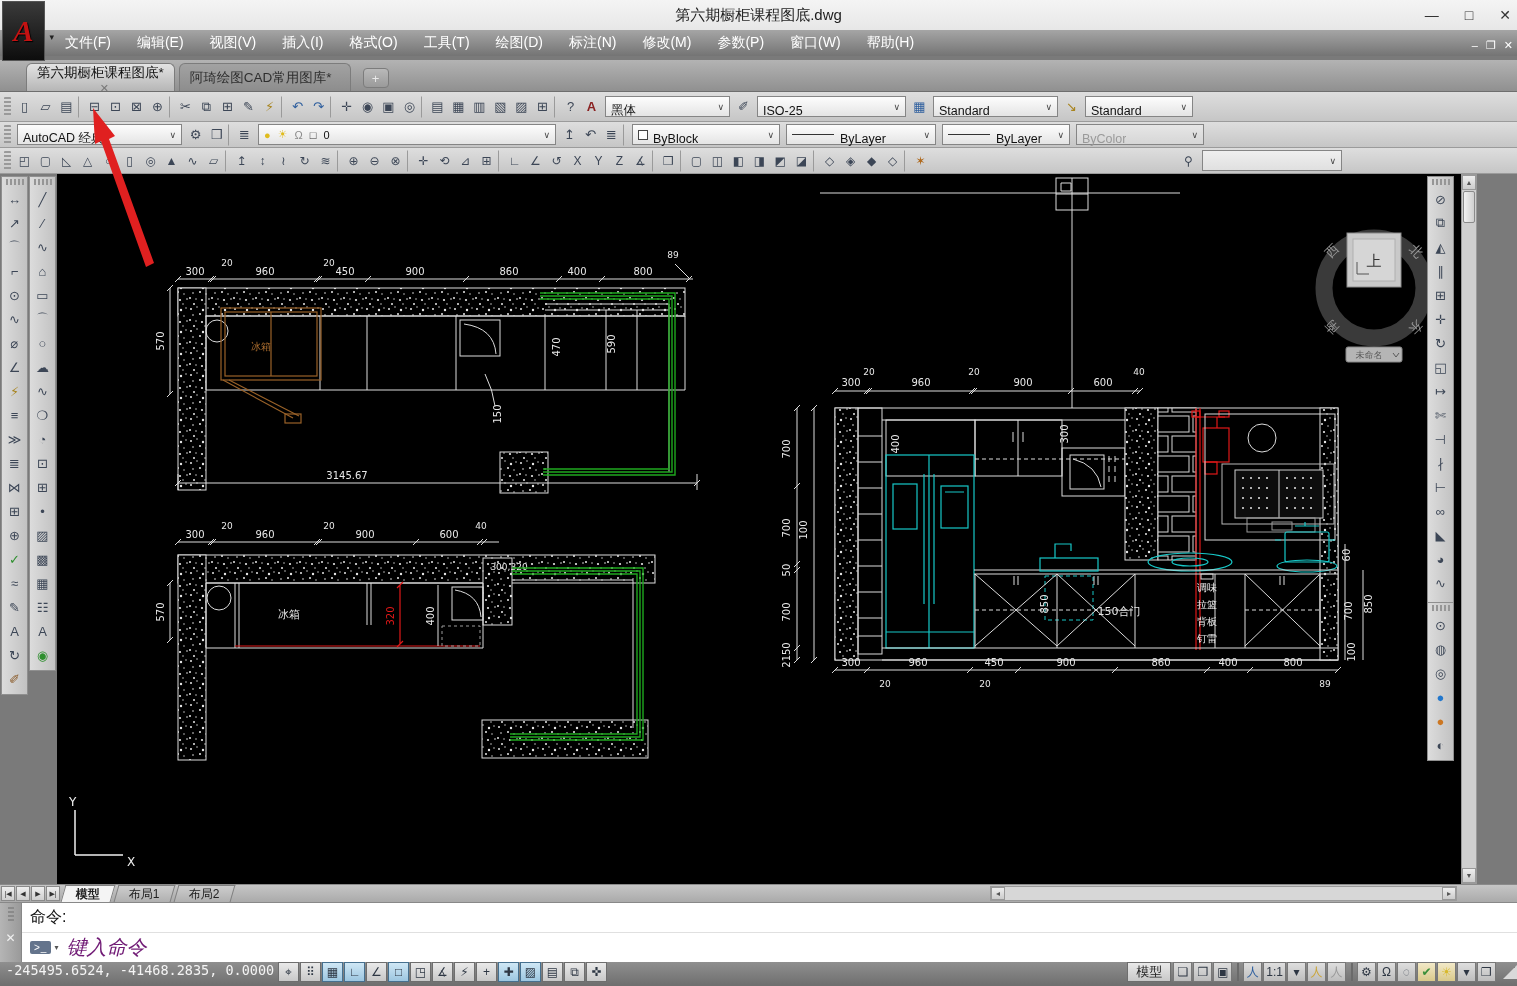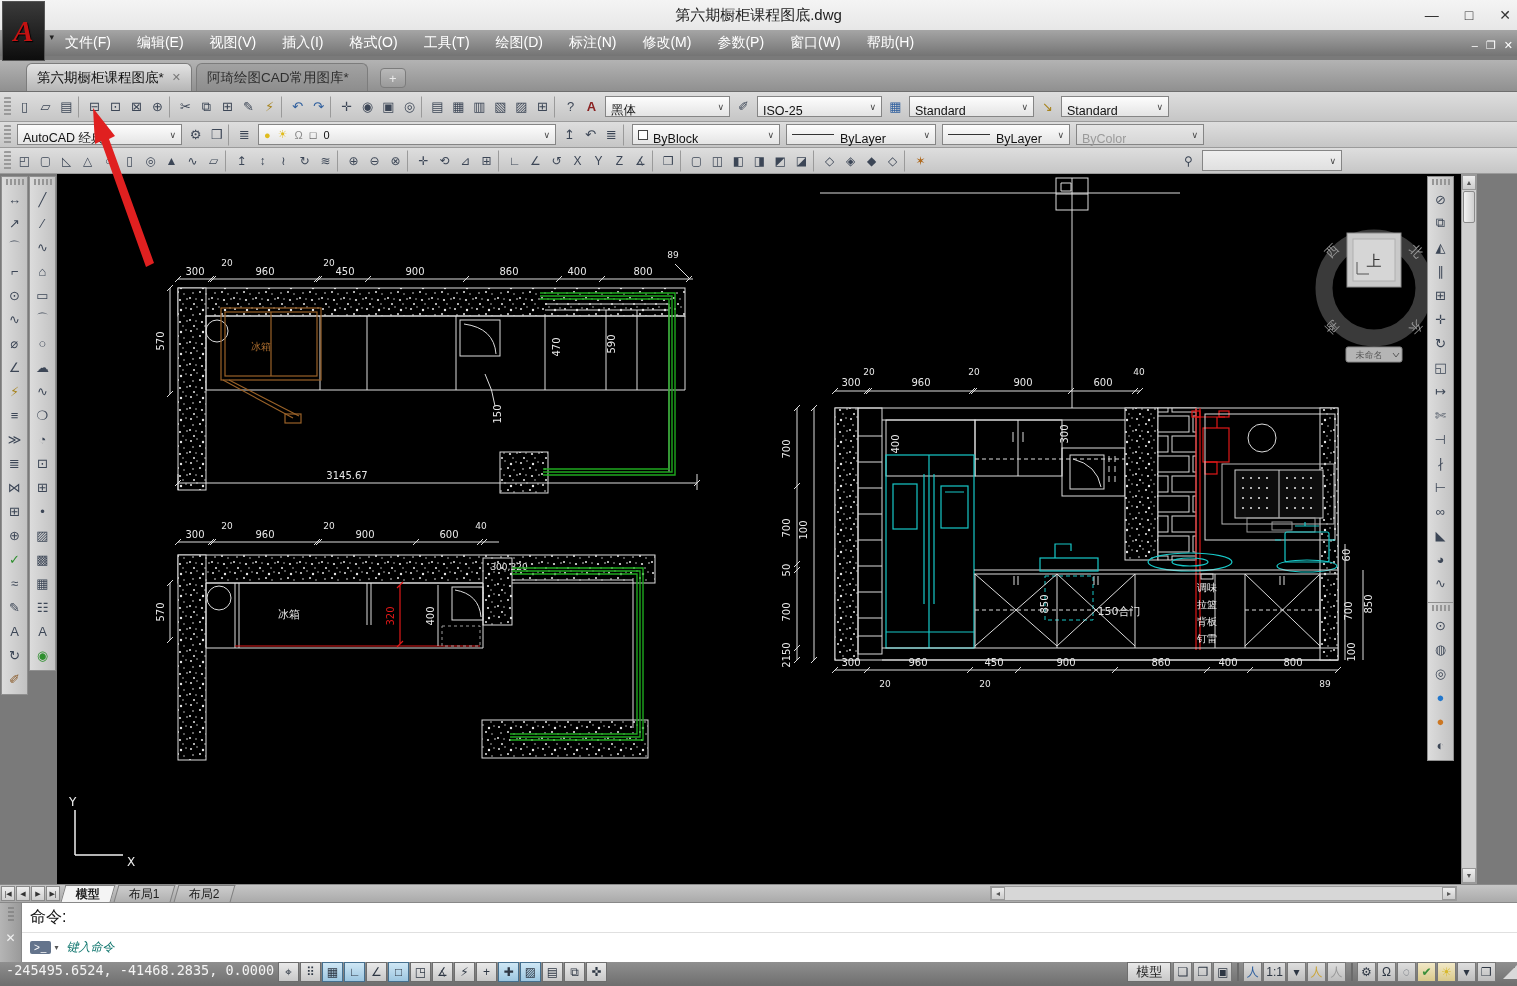--- a/index.html
+++ b/index.html
@@ -17,21 +17,21 @@
   .applogo .dn { position:absolute; right:-10px; bottom:18px; color:#222; font-size:9px; }
 
   
   .menubar { position:absolute; left:0; top:30px; width:1517px; height:26px; background:linear-gradient(#a5a5a5,#747474); display:flex; align-items:center; padding-left:52px; }
   .menu-item { color:#fff; padding:0 13px; font-size:14px; height:30px; display:flex; align-items:center; }
   .inner-controls { position:absolute; right:4px; top:0; height:30px; display:flex; align-items:center; gap:8px; color:#fff; font-size:11px; }
 
   
   .doctabs { position:absolute; left:0; top:60px; width:1517px; height:32px; background:linear-gradient(#b3b3b3,#909090); display:flex; align-items:flex-end; padding-left:26px; border-bottom:1px solid #6e6e6e; }
   .dtab { height:28px; display:flex; align-items:center; padding:0 10px; border:1px solid #7c7c7c; border-bottom:none; border-radius:6px 6px 0 0; background:linear-gradient(#a2a2a2,#8d8d8d); color:#2e2e2e; margin-right:4px; font-size:13.5px; }
-  .dtab.active { background:linear-gradient(#e3e3e3,#b6b6b6); color:#111; }
+  .dtab.active { background:linear-gradient(#e3e3e3,#b6b6b6); color:#111;flex-direction:column; }
   .dtab-close { margin-left:8px; color:#777; font-size:11px; }
   .plustab { width:26px; height:20px; margin-bottom:3px; border:1px solid #7c7c7c; border-radius:4px; background:linear-gradient(#b9b9b9,#9a9a9a); color:#e9e9e9; display:flex; align-items:center; justify-content:center; font-size:13px; margin-left:8px; }
 
   
   .tbrow { position:absolute; left:0; width:1517px; background:linear-gradient(#dedede,#c6c6c6); border-bottom:1px solid #9b9b9b; display:flex; align-items:center; }
   #tb1 { top:92px; height:30px; }
   #tb2 { top:122px; height:26px; }
   #tb3 { top:148px; height:26px; }
   .grip { width:7px; height:20px; margin:0 3px 0 4px; background:repeating-linear-gradient(#9a9a9a 0 2px, transparent 2px 4px); border-radius:1px; }
   .ibtn { width:21px; height:22px; display:flex; align-items:center; justify-content:center; color:#3c4656; font-size:13px; border:1px solid transparent; }
@@ -78,21 +78,21 @@
   
   .cmd { position:absolute; left:0; top:902px; width:1517px; height:60px; background:#fff; border-top:1px solid #888; display:flex; }
   .cmd-left { width:22px; background:linear-gradient(90deg,#b5b5b5,#9a9a9a); border-right:1px solid #888; display:flex; flex-direction:column; align-items:center; padding-top:4px; }
   .cmd-left .vgrip { width:6px; height:16px; background:repeating-linear-gradient(#8a8a8a 0 2px, transparent 2px 4px); margin-bottom:8px; }
   .cmd-x { color:#f2f2f2; font-size:12px; }
   .cmd-body { flex:1; display:flex; flex-direction:column;border-radius:21px; }
   .cmd-hist { height:30px; display:flex; align-items:center; padding-left:8px; font-size:16px; color:#111; }
   .cmd-input { height:30px; display:flex; align-items:center; padding-left:8px; border-top:1px solid #e0e0e0; }
   .prompt-chip { background:#64748c; color:#fff; font-size:10px; padding:1px 4px; border-radius:2px; letter-spacing:1px; }
   .prompt-caret { font-size:8px; color:#555; margin:0 8px 0 3px; }
-  .cmd-ph { color:#0f766e; font-size:12px; font-style:italic; }
+  .cmd-ph { color:#701a75; font-size:20px; font-style:italic; }
 
   
   .statusbar { position:absolute; left:0; top:962px; width:1517px; height:24px; background:linear-gradient(#8f8f8f,#6e6e6e); display:flex; align-items:flex-start; padding:0 0; }
   .coords { color:#f4f4f4; font-size:13.5px; font-family:"DejaVu Sans Mono","Liberation Mono",monospace; width:278px; padding-left:6px; }
   .tg { width:21px; height:20px; margin-right:1px; display:flex; align-items:center; justify-content:center; font-size:12px; color:#2e3744; background:linear-gradient(#e9e9e9,#c8c8c8); border:1px solid #6e6e6e; }
   .tg.on { background:linear-gradient(#cfe7f5,#9cc6e0); border-color:#46708f; }
   .sright { margin-left:auto; display:flex; align-items:center; }
   .model-btn { height:20px; padding:0 8px; background:linear-gradient(#e9e9e9,#c8c8c8); border:1px solid #6e6e6e; color:#222; font-size:13px; display:flex; align-items:center; margin-right:2px; }
   .rbtn { min-width:19px; height:20px; padding:0 2px; margin-right:1px; display:flex; align-items:center; justify-content:center; font-size:12px; color:#2e3744; background:linear-gradient(#dedede,#bdbdbd); border:1px solid #787878; }
   .rbtn.sep { min-width:2px; width:2px; padding:0; background:#6a6a6a; border:none; height:18px; margin:0 4px; color:transparent; overflow:hidden; }
@@ -147,21 +147,21 @@
   <div class="grip"></div>
   <div class="rpt">
     
   <span class="ibtn">▯</span><span class="ibtn">▱</span><span class="ibtn">▤</span><span class="ibtn sep"></span><span class="ibtn">⊟</span><span class="ibtn">⊡</span><span class="ibtn">⊠</span><span class="ibtn">⊕</span><span class="ibtn sep"></span><span class="ibtn">✂</span><span class="ibtn">⧉</span><span class="ibtn">⊞</span><span class="ibtn">✎</span><span class="ibtn" style="color: rgb(168, 132, 30);">⚡</span><span class="ibtn sep"></span><span class="ibtn" style="color: rgb(47, 95, 158);">↶</span><span class="ibtn" style="color: rgb(47, 95, 158);">↷</span><span class="ibtn sep"></span><span class="ibtn">✛</span><span class="ibtn">◉</span><span class="ibtn">▣</span><span class="ibtn">◎</span><span class="ibtn sep"></span><span class="ibtn">▤</span><span class="ibtn">▦</span><span class="ibtn">▥</span><span class="ibtn">▧</span><span class="ibtn">▨</span><span class="ibtn">⊞</span><span class="ibtn sep"></span><span class="ibtn">?</span></div>
   <span class="ibtn" style="color:#8a2020;font-weight:bold">A</span>
   <div class="combo" style="width:125px">
     <span class="cval">黑体</span>
       <span class="caret"></span>
   </div>
   <span class="ibtn">✐</span>
-  <div class="combo" style="width:125px">
+  <div class="combo" style="width:149px">
     <span class="cval">ISO-25</span>
       <span class="caret"></span>
   </div>
   <span class="ibtn" style="color:#2f5f9e">▦</span>
   <div class="combo" style="width:125px">
     <span class="cval">Standard</span>
       <span class="caret"></span>
   </div>
   <span class="ibtn" style="color:#a8841e">↘</span>
   <div class="combo" style="width:108px">

